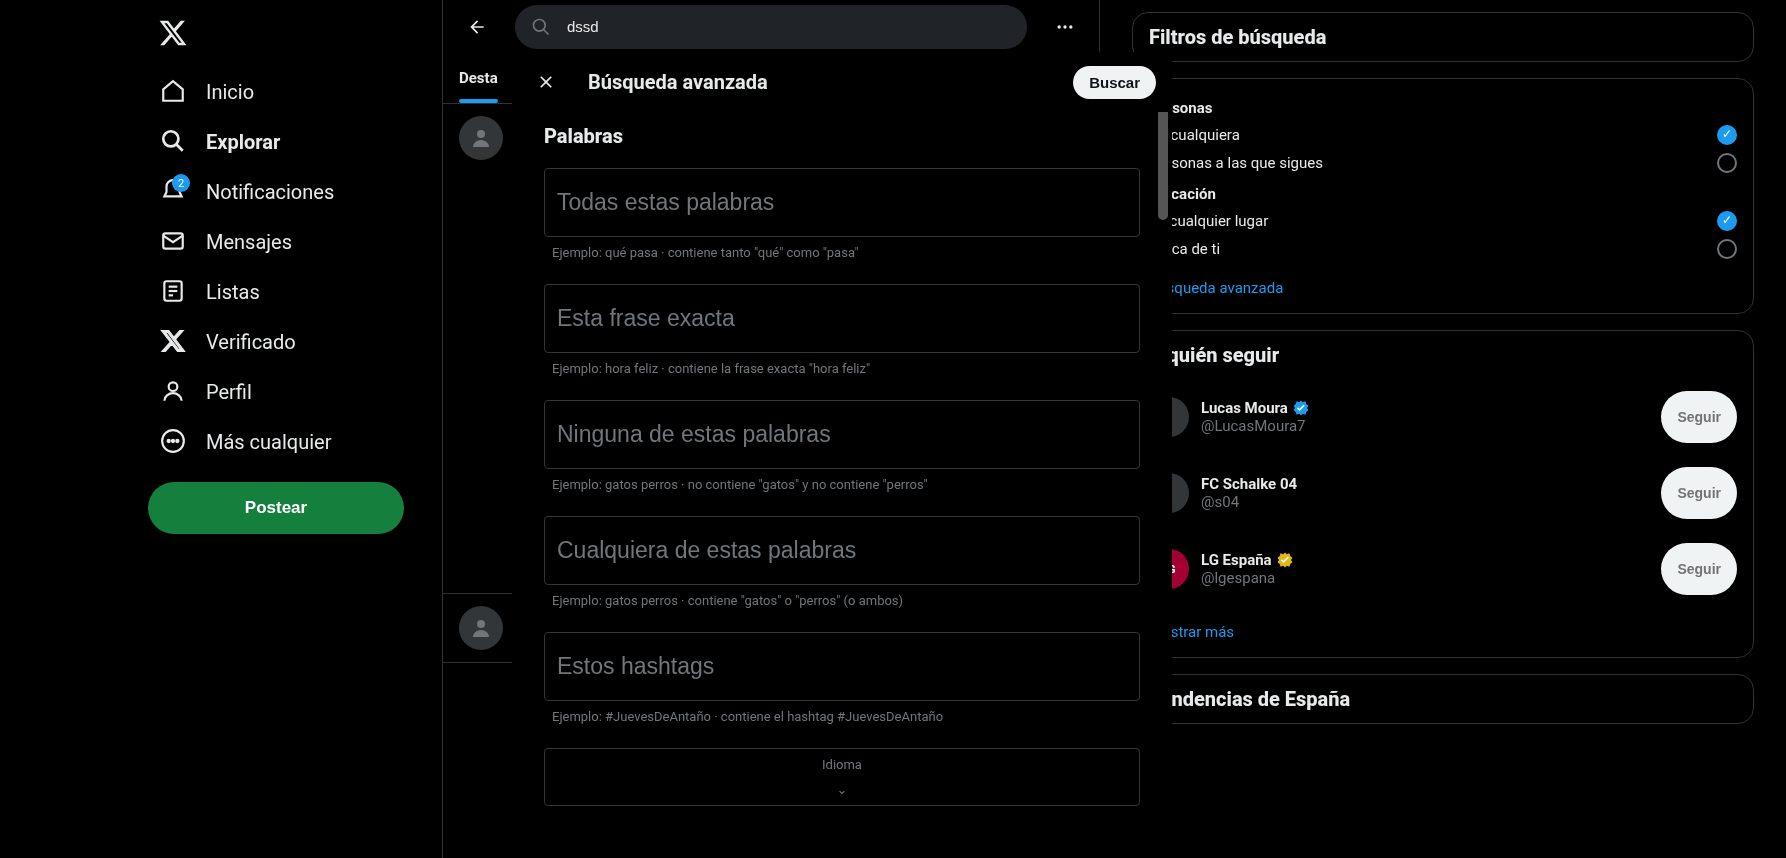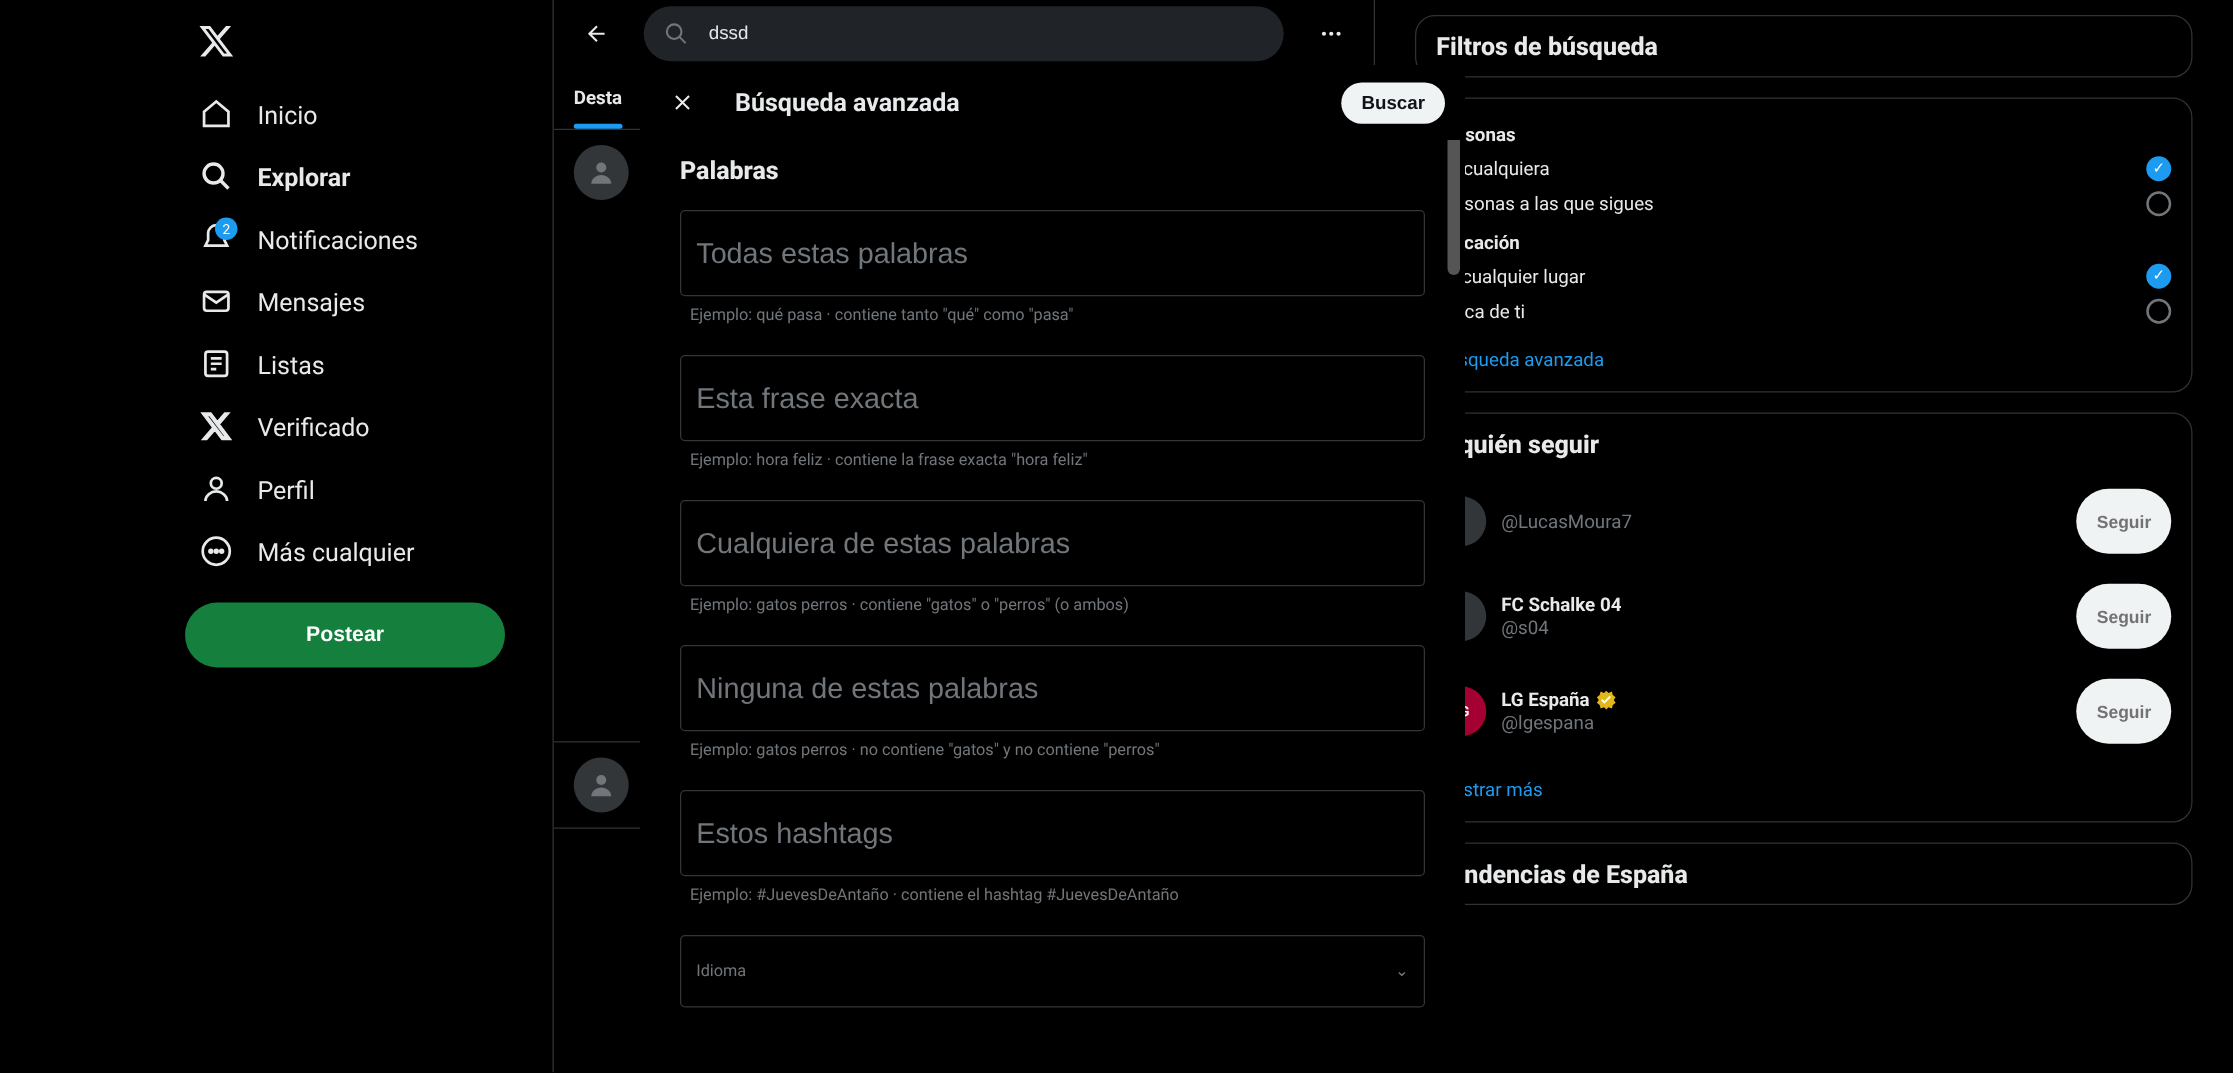--- a/index.html
+++ b/index.html
@@ -117,20 +117,21 @@
     padding: 20px 12px; color: #e7e9ea; font-size: 23px;
   }
   .field-input::placeholder { color: #71767b; }
   .field-hint { color: #71767b; font-size: 13px; margin-top: 8px; padding-left: 8px;}
   .lang-select {
     width: 100%; background: transparent;
     border: 1px solid #333639; border-radius: 4px;
     padding: 8px 12px; color: #71767b; font-size: 13px;
     display:flex; justify-content:space-between; align-items:center;
     height: 58px;
+    flex-direction: column;
   }
   .trends-title{ font-size:20px; font-weight:800; padding:12px 16px;}
 </style>
 </head>
 <body>
 
 <div class="layout">
 
   <div class="left-col">
     <div class="logo">
@@ -269,20 +270,27 @@
         <span>Cerca de ti</span>
         <span class="radio"></span>
       </div>
       <div class="adv-link">Búsqueda avanzada</div>
     </div>
     <div class="follow-box">
       <h2>A quién seguir</h2>
       <div class="follow-row">
         <div class="follow-avatar"></div>
         <div class="follow-info">
+          <div class="follow-name">
+            <span>Lucas Moura</span>
+            <span class="verified-badge blue"><svg viewBox="0 0 24 24">
+                  <path d="M12 2l2.4 2.4L18 3l1 3.6L22 9l-2 3 2 3-3 2.4L18 21l-3.6-1.4L12 22l-2.4-2.4L6 21l-1-3.6L2 15l2-3-2-3 3-2.4L6 3l3.6 1.4z"></path>
+                  <path d="M10 13l-2-2-1.5 1.5L10 16l7-7-1.5-1.5z" fill="#fff"></path>
+                </svg></span>
+          </div>
           <div class="follow-handle">@LucasMoura7</div>
         </div>
         <button class="follow-btn">Seguir</button>
       </div>
       <div class="follow-row">
         <div class="follow-avatar"></div>
         <div class="follow-info">
           <div class="follow-name">
               <span>FC Schalke 04</span>
             </div>
@@ -327,26 +335,26 @@
     <h3>Palabras</h3>
     <div class="field-group">
       <input class="field-input" placeholder="Todas estas palabras" style="">
       <div class="field-hint">Ejemplo: qué pasa · contiene tanto "qué" como "pasa"</div>
     </div>
     <div class="field-group">
       <input class="field-input" placeholder="Esta frase exacta" style="">
       <div class="field-hint">Ejemplo: hora feliz · contiene la frase exacta "hora feliz"</div>
     </div>
     <div class="field-group">
+      <input class="field-input" placeholder="Ninguna de estas palabras" style="">
+      <div class="field-hint">Ejemplo: gatos perros · no contiene "gatos" y no contiene "perros"</div>
+    </div>
+    <div class="field-group">
       <input class="field-input" placeholder="Cualquiera de estas palabras" style="">
       <div class="field-hint">Ejemplo: gatos perros · contiene "gatos" o "perros" (o ambos)</div>
-    </div>
-    <div class="field-group">
-      <input class="field-input" placeholder="Ninguna de estas palabras" style="">
-      <div class="field-hint">Ejemplo: gatos perros · no contiene "gatos" y no contiene "perros"</div>
     </div>
     <div class="field-group">
       <input class="field-input" placeholder="Estos hashtags" style="">
       <div class="field-hint">Ejemplo: #JuevesDeAntaño · contiene el hashtag #JuevesDeAntaño</div>
     </div>
     <div class="lang-select">
       <span>Idioma</span>
       <span>⌄</span>
     </div>
   </div>

